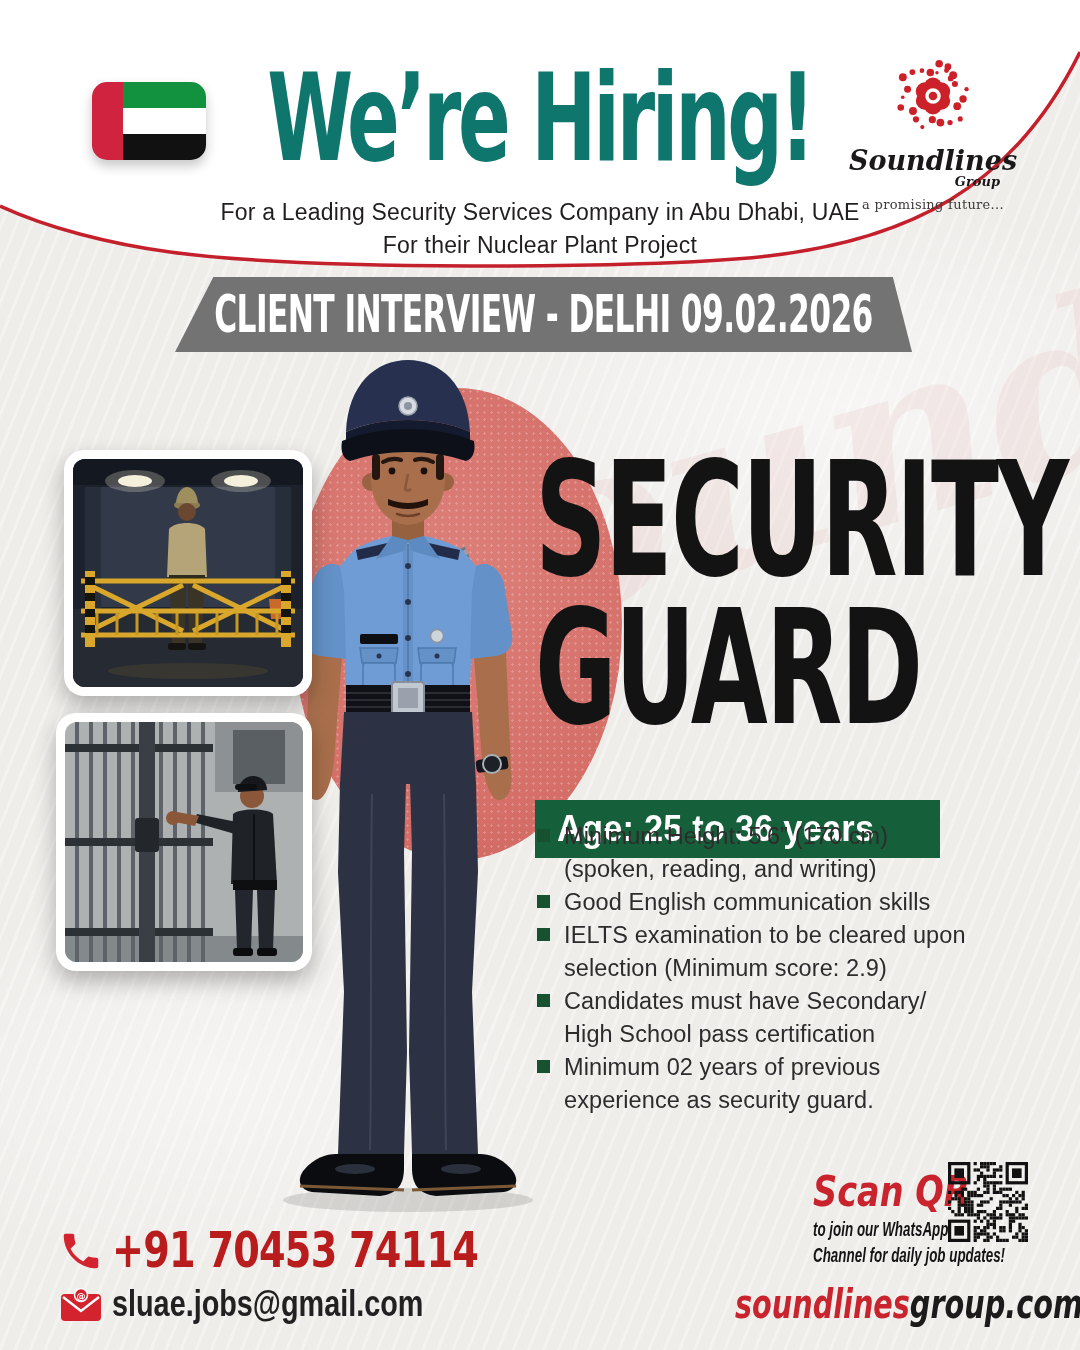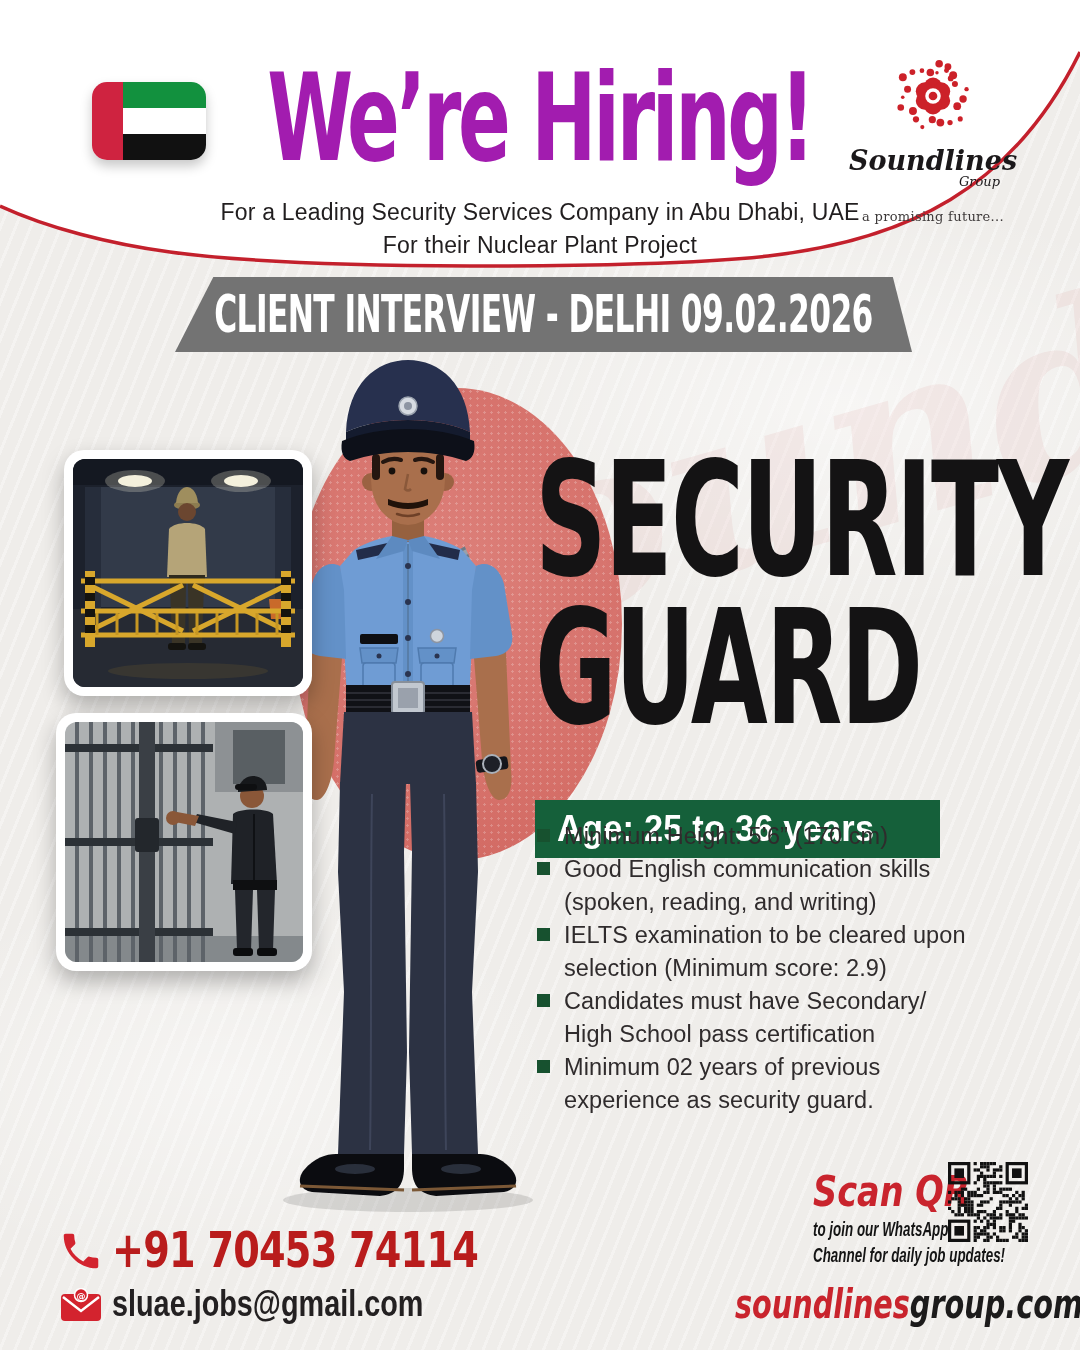--- a/index.html
+++ b/index.html
@@ -26,34 +26,34 @@
 
   .hdr-svg{left:0;top:0;z-index:3;}
 
   .flag{left:92px;top:82px;width:114px;height:78px;border-radius:15px;overflow:hidden;z-index:4;
         box-shadow:0 6px 12px rgba(0,0,0,.22), 0 0 0 3px #fff;display:flex;}
   .flag .band{width:31px;height:100%;background:#cf2340;}
   .flag .stripes{flex:1;display:flex;flex-direction:column;}
   .flag .stripes div{flex:1;}
   .s-green{background:#12913e;} .s-white{background:#ffffff;} .s-black{background:#111111;}
 
-  .headline{left:0;right:0;top:48px;text-align:center;z-index:4;color:#a21caf;
+  .headline{left:0;right:0;top:48px;text-align:center;z-index:4;color:#0f766e;
             font-family:"DejaVu Sans",sans-serif;font-weight:bold;font-size:118px;
             letter-spacing:-5px;white-space:nowrap;}
   .headline .cond{display:inline-block;transform:scale(.66,1.02);transform-origin:center top;}
 
   .subtitle{left:0;right:0;top:196px;text-align:center;z-index:4;color:#211e1f;
             font-size:23px;font-weight:400;line-height:33px;letter-spacing:.2px;}
 
   .logo{right:52px;top:44px;width:190px;z-index:4;text-align:center;}
   .logo-name{font-family:"DejaVu Serif",serif;font-style:italic;font-weight:bold;
              font-size:27px;color:#1b181a;line-height:26px;}
-  .logo-group{font-family:"DejaVu Serif",serif;font-style:italic;font-weight:normal;
+  .logo-group{font-family:"DejaVu Serif",serif;font-style:italic;font-weight:bold;
               font-size:13px;color:#1b181a;text-align:right;padding-right:28px;line-height:15px;}
-  .logo-tag{font-family:"DejaVu Serif",serif;font-size:13px;color:#3e3a3a;margin-top:20px;letter-spacing:.3px;}
+  .logo-tag{font-family:"DejaVu Serif",serif;font-size:13px;color:#3e3a3a;margin-top:8px;letter-spacing:.3px;}
 
   .banner{left:175px;top:277px;width:737px;height:75px;z-index:5;background:#737373;
           clip-path:polygon(5.2% 0, 97.4% 0, 100% 100%, 0 100%);
           display:flex;align-items:center;justify-content:center;
           filter:drop-shadow(0 4px 6px rgba(0,0,0,.18));}
   .banner span{color:#fff;font-family:"DejaVu Sans",sans-serif;font-weight:bold;font-size:49px;
           letter-spacing:-1px;white-space:nowrap;display:inline-block;transform:scale(.64,1.04);}
 
   .guard{left:280px;top:352px;z-index:6;}
 
@@ -367,22 +367,22 @@
     <div><span class="cond">SECURITY</span></div>
     <div><span class="cond">GUARD</span></div>
   </div>
 
   <div class="abs age">
     <span>Age: 25 to 36 years</span>
   </div>
 
   <div class="abs reqs">
     <div class="req-row b">Minimum Height: 5’6” (170 cm)</div>
+    <div class="req-row">(spoken, reading, and writing)</div>
     <div class="req-row b">Good English communication skills</div>
-    <div class="req-row">(spoken, reading, and writing)</div>
     <div class="req-row b">IELTS examination to be cleared upon</div>
     <div class="req-row">selection (Minimum score: 2.9)</div>
     <div class="req-row b">Candidates must have Secondary/</div>
     <div class="req-row">High School pass certification</div>
     <div class="req-row b">Minimum 02 years of previous</div>
     <div class="req-row">experience as security guard.</div>
   </div>
 
   <svg class="abs icon-abs" style="left:58px;top:1228px;" width="46" height="46" viewBox="0 0 24 24">
     <path d="M6.54 10.79c1.45 2.85 3.78 5.18 6.63 6.63l2.21-2.21c.28-.28.68-.37 1.03-.25 1.12.37 2.33.57 3.59.57.61 0 1 .39 1 1V20c0 .61-.39 1-1 1C10.85 21 3 13.15 3 4c0-.61.39-1 1-1h3.47c.61 0 1 .39 1 1 0 1.26.2 2.47.57 3.59.11.35.03.75-.25 1.03l-2.25 2.17z" fill="#d3232e"></path>

